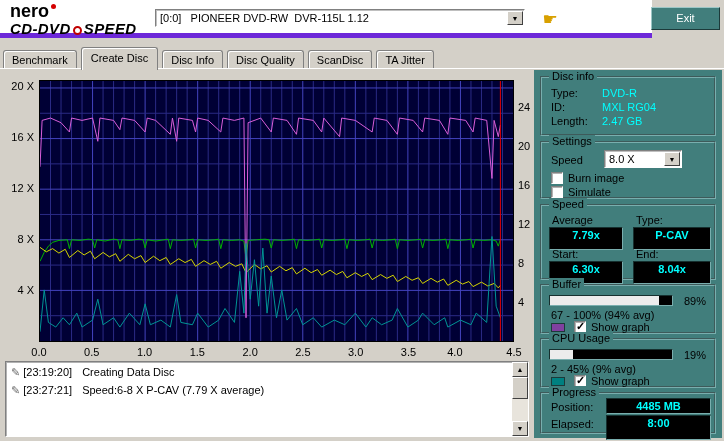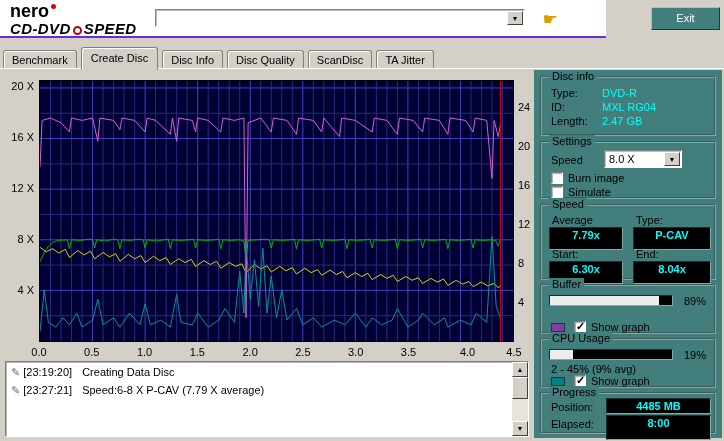--- a/index.html
+++ b/index.html
@@ -1,20 +1,20 @@
 <!DOCTYPE html>
 <html><head>
 <meta charset="utf-8">
 <style>
 *{box-sizing:border-box;margin:0;padding:0}
 html,body{width:724px;height:441px}
 body{position:relative;overflow:hidden;background:#D4D0C8;font-family:"Liberation Sans",sans-serif;font-size:11px;color:#000}
 
 
-.topbar{position:absolute;left:0;top:0;width:606px;height:38px;background:#FFFFFF;border-bottom:2px solid #6d28d9}
+.topbar{position:absolute;left:0;top:0;width:652px;height:38px;background:#FFFFFF;border-bottom:5px solid #6d28d9}
 .logo{position:absolute;left:10px;top:2px;line-height:1.05}
 .logo-line1{font-size:18px;font-weight:bold}
 .logo-dot{display:inline-block;width:5px;height:5px;border-radius:50%;background:#D40000;vertical-align:top;margin-left:2px;margin-top:2px}
 .logo-line2{font-size:15px;font-weight:bold;font-style:italic;letter-spacing:.4px}
 .logo-disc{display:inline-block;width:9px;height:9px;border-radius:50%;border:2px solid #C00000;background:#FFF;vertical-align:-1px;margin:0 2px}
 .combo{position:absolute;background:#FFF;border:1px solid;border-color:#808080 #FFF #FFF #808080;box-shadow:inset 1px 1px 0 rgba(0,0,0,.25)}
 .combo-text{position:absolute;left:4px;top:1px;line-height:15px;white-space:pre}
 .combo-btn{position:absolute;right:1px;top:1px;bottom:1px;width:16px;background:#D4D0C8;border:1px solid;border-color:#FFF #404040 #404040 #FFF;text-align:center}
 .arrow-glyph{font-size:7px;line-height:13px;display:block}
 .drive-combo{left:155px;top:9px;width:370px;height:18px}
@@ -65,20 +65,21 @@
 </style>
 </head>
 <body>
 
 <div class="topbar">
   <div class="logo">
     <div class="logo-line1"><span>nero</span><span class="logo-dot"></span></div>
     <div class="logo-line2"><span>CD-DVD</span><span class="logo-disc"></span><span>SPEED</span></div>
   </div>
   <div class="combo drive-combo">
+    <span class="combo-text">[0:0]   PIONEER DVD-RW  DVR-115L 1.12</span>
     <span class="combo-btn">
         <span class="arrow-glyph">▼</span>
       </span>
   </div>
   <button class="tool-btn"><span>☛</span></button>
   <div class="tbtn tbtn-exit">Exit</div>
 </div>
 
 <div class="tabbar">
   <div class="tab">Benchmark</div>
@@ -165,21 +166,21 @@
       <div class="axis-label" style="left: 516px; top: 64.987px; width: 16px; text-align: left;">20</div>
       <div class="axis-label" style="left: 516px; top: 25.9844px; width: 16px; text-align: left;">24</div>
       <div class="axis-label" style="left: 23px; top: 271px; width: 28px; text-align: center;">0.0</div>
       <div class="axis-label" style="left: 75.7778px; top: 271px; width: 28px; text-align: center;">0.5</div>
       <div class="axis-label" style="left: 128.556px; top: 271px; width: 28px; text-align: center;">1.0</div>
       <div class="axis-label" style="left: 181.333px; top: 271px; width: 28px; text-align: center;">1.5</div>
       <div class="axis-label" style="left: 234.111px; top: 271px; width: 28px; text-align: center;">2.0</div>
       <div class="axis-label" style="left: 286.889px; top: 271px; width: 28px; text-align: center;">2.5</div>
       <div class="axis-label" style="left: 339.667px; top: 271px; width: 28px; text-align: center;">3.0</div>
       <div class="axis-label" style="left: 392.444px; top: 271px; width: 28px; text-align: center;">3.5</div>
-      <div class="axis-label" style="left: 445.222px; top: 271px; width: 28px; text-align: right;">4.0</div>
+      <div class="axis-label" style="left: 445.222px; top: 271px; width: 28px; text-align: left;">4.0</div>
       <div class="axis-label" style="left: 498px; top: 271px; width: 28px; text-align: center;">4.5</div>
     </div>
 </div>
 
 <div class="log-area">
   <div class="log-lines">
     <div class="log-line"><span class="log-icon">✎</span><span class="log-time">[23:19:20]</span><span class="log-text">Creating Data Disc</span></div>
     <div class="log-line"><span class="log-icon">✎</span><span class="log-time">[23:27:21]</span><span class="log-text">Speed:6-8 X P-CAV (7.79 X average)</span></div>
   </div>
   <div class="scrollbar">
@@ -231,20 +232,21 @@
     <div class="value-box" style="left:7px;top:55px;width:74px">6.30x</div>
     <div class="value-box" style="left:91px;top:55px;width:78px">8.04x</div>
   </div>
 
   <div class="group" style="top:214px;height:50px">
     <div class="group-title">Buffer</div>
     <div class="pbar" style="left:7px;top:9px;width:124px">
         <div class="pbar-fill" style="width: 89%;"></div>
       </div>
     <div class="gi-label" style="left:142px;top:9px">89%</div>
+    <div class="gi-label" style="left:9px;top:23px">67 - 100% (94% avg)</div>
     <div class="swatch" style="left: 9px; top: 37px; background-color: rgb(128, 64, 160);"></div>
     <div class="check-row" style="left:32px;top:35px;width:110px">
       <span class="checkbox checked"></span>
       <span class="check-label">Show graph</span>
     </div>
   </div>
 
   <div class="group" style="top:268px;height:50px">
     <div class="group-title">CPU Usage</div>
     <div class="pbar" style="left:7px;top:9px;width:124px">

